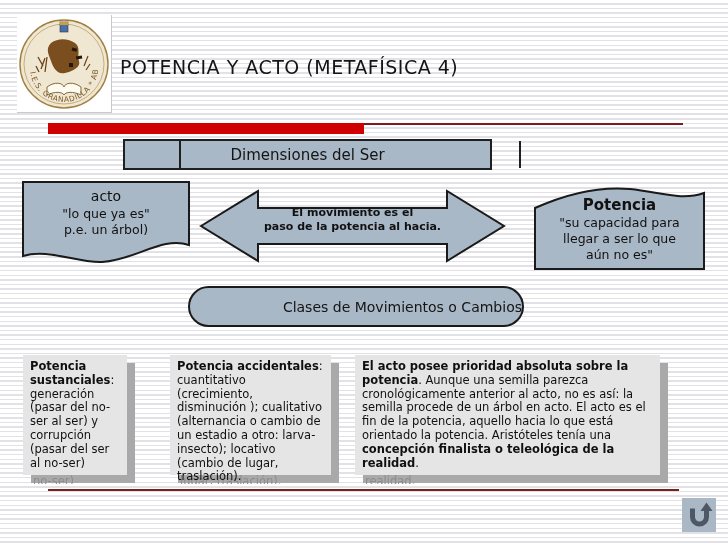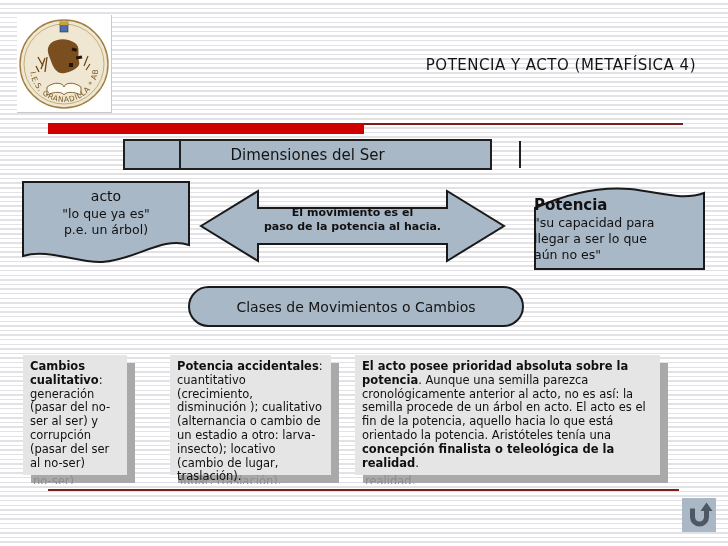--- a/index.html
+++ b/index.html
@@ -5,43 +5,43 @@
   html,body{margin:0;padding:0;background:#888;}
   .slide{
     position:relative;width:728px;height:546px;overflow:hidden;
     font-family:"DejaVu Sans","Liberation Sans",sans-serif;
     background:repeating-linear-gradient(to bottom,#ffffff 0px,#ffffff 3.1px,#e2e2e6 3.1px,#e2e2e6 4.6px);
   }
   .abs{position:absolute;}
   
   .logo-box{left:17px;top:15px;width:94px;height:97px;background:#ffffff;border-right:1px solid #c9c9c9;border-bottom:1px solid #c9c9c9;}
   
-  .title{left:120px;top:56px;width:576px;text-align:right;font-size:15px;color:#141414;letter-spacing:0.5px;}
+  .title{left:120px;top:56px;width:576px;text-align:left;font-size:19px;color:#141414;letter-spacing:0.5px;}
   
   .bar-thick{left:48px;top:123px;width:316px;height:11px;background:#d10000;}
   .line-thin-top{left:364px;top:123px;width:319px;height:2px;background:#7d1a1a;}
   .line-thin-bottom{left:48px;top:489px;width:631px;height:2px;background:#7d1f1f;}
   
   .header-box{left:123px;top:139px;width:369px;height:31px;background:#a9b8c7;border:2px solid #1f1f1f;box-sizing:border-box;}
   .header-box .div1{position:absolute;left:54px;top:0;width:2px;height:100%;background:#1f1f1f;}
   .header-box .div2{position:absolute;left:394px;top:0;width:2px;height:100%;background:#1f1f1f;}
   .header-box .lbl{position:absolute;left:0;top:0;width:100%;height:100%;display:flex;align-items:center;justify-content:center;font-size:15px;color:#141414;}
   
   .acto-shape{left:22px;top:181px;width:168px;height:86px;}
   .acto-text{left:22px;top:188px;width:168px;text-align:center;color:#111;}
   .acto-text .t{font-weight:normal;font-size:14px;margin-bottom:2px;}
   .acto-text .l{font-size:12.5px;line-height:16px;}
   .arrow-shape{left:199px;top:189px;width:307px;height:75px;}
   .arrow-text{left:229px;top:206px;width:247px;text-align:center;font-size:11px;font-weight:bold;line-height:14px;color:#111;}
   .pot-shape{left:534px;top:185px;width:171px;height:85px;}
-  .pot-text{left:534px;top:196px;width:171px;text-align:left;color:#111;}
+  .pot-text{left:534px;top:196px;width:171px;text-align:center;color:#111;}
   .pot-text .t{font-weight:bold;font-size:15px;margin-bottom:1px;}
   .pot-text .l{font-size:12.5px;line-height:16px;}
   
-  .pill{left:188px;top:286px;width:336px;height:41px;background:#a9b8c7;border:2px solid #1a1a1a;border-radius:21px;box-sizing:border-box;display:flex;align-items:center;justify-content:center;font-size:14px;color:#141414;}
+  .pill{left:188px;top:286px;width:336px;height:41px;background:#a9b8c7;border:2px solid #1a1a1a;border-radius:21px;box-sizing:border-box;display:flex;align-items:center;justify-content:flex-end;font-size:14px;color:#141414;}
   
   .card{position:absolute;top:355px;font-size:11.5px;line-height:1.2;color:#101010;}
   .card .shadow{position:absolute;left:8px;top:8px;width:100%;height:100%;background:#a9a9a9;}
   .card .ghost{position:absolute;left:10px;top:100%;width:100%;height:9px;overflow:hidden;color:#8d8d8d;margin-top:0px;}
   .card .body{position:relative;background:#e5e5e5;width:100%;height:100%;box-sizing:border-box;padding:5px 7px;}
   .card1{left:23px;width:104px;height:120px;}
   .card2{left:170px;width:161px;height:120px;}
   .card3{left:355px;width:305px;height:120px;}
   .seg-b{font-weight:bold;}
   
@@ -110,21 +110,21 @@
     <div class="l">aún no es"</div>
   </div>
 
   <div class="abs pill">
     <span>Clases de Movimientos o Cambios</span>
   </div>
 
   <div class="card card1">
     <div class="shadow"></div>
     <div class="ghost">no-ser)</div>
-    <div class="body"><span class="seg-b">Cambios cualitativo</span><span>: generación (pasar del no-ser al ser) y corrupción (pasar del ser al no-ser)</span></div>
+    <div class="body"><span class="seg-b">Potencia sustanciales</span><span>: generación (pasar del no-ser al ser) y corrupción (pasar del ser al no-ser)</span></div>
   </div>
 
   <div class="card card2">
     <div class="shadow"></div>
     <div class="ghost">lugar, traslación).</div>
     <div class="body"><span class="seg-b">Potencia accidentales</span><span>: cuantitativo (crecimiento, disminución ); cualitativo (alternancia o cambio de un estadio a otro: larva-insecto); locativo (cambio de lugar, traslación).</span></div>
   </div>
 
   <div class="card card3">
     <div class="shadow"></div>

